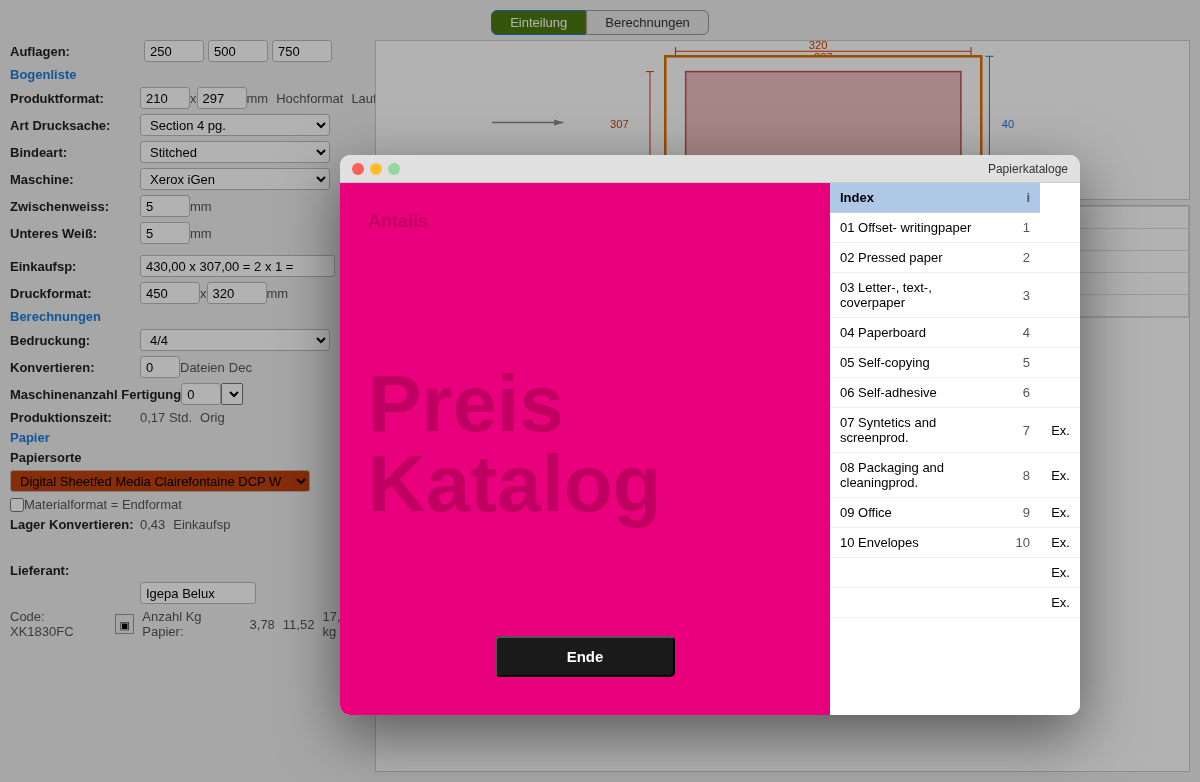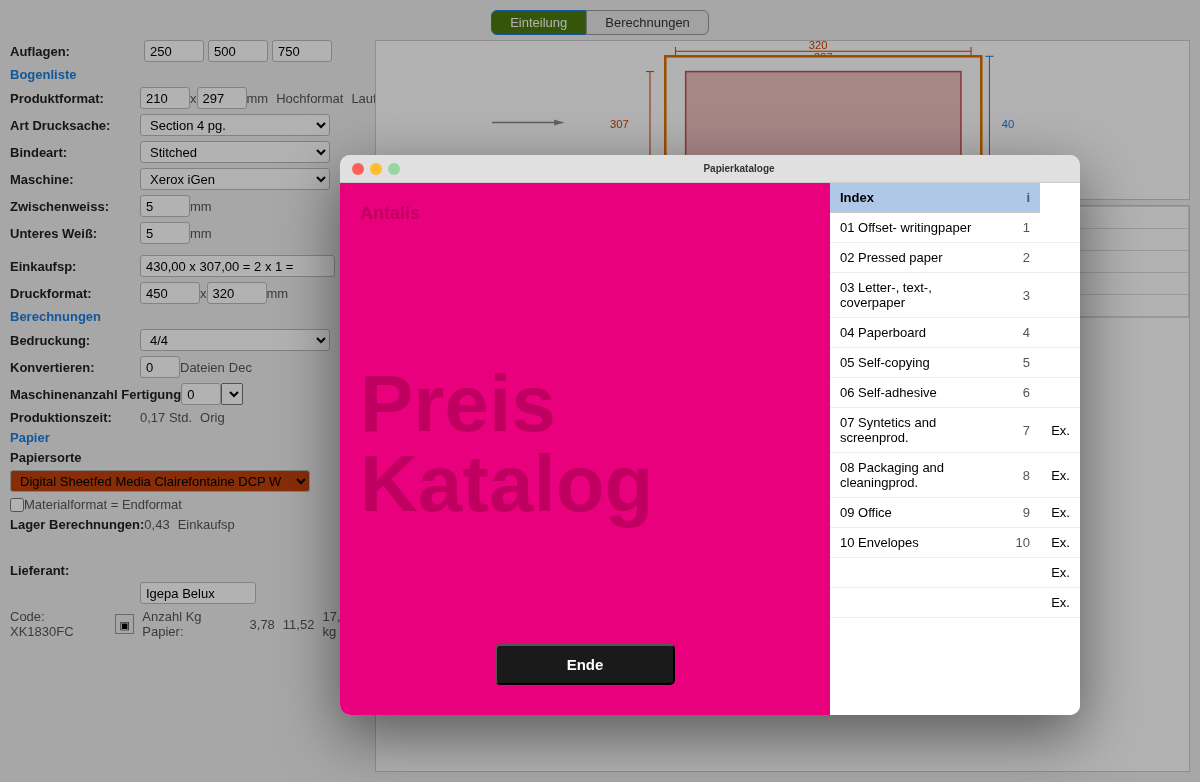--- a/index.html
+++ b/index.html
@@ -191,36 +191,36 @@
       display: flex;
       gap: 6px;
       margin-right: 10px;
     }
     .tl { width: 12px; height: 12px; border-radius: 50%; }
     .tl-red { background: #ff5f57; }
     .tl-yellow { background: #ffbd2e; }
     .tl-green { background: #28c940; opacity: 0.4; }
     .modal-title {
       flex: 1;
-      text-align: center;
-      font-size: 10px;
-      font-weight: 700;
+      text-align: right;
+      font-size: 12px;
+      font-weight: 400;
       color: #333;
     }
     .modal-body {
       display: flex;
       height: calc(100% - 28px);
     }
     .modal-left {
       width: 490px;
       background: #e8007d;
       display: flex;
       flex-direction: column;
       justify-content: space-between;
-      padding: 20px;
+      padding: 28px;
     }
     .modal-logo {
       font-size: 18px;
       font-weight: 600;
       color: #c00060;
     }
     .modal-main-text {
       font-size: 80px;
       font-weight: 700;
       color: #c00060;
@@ -406,21 +406,21 @@
         <option>Digital Sheetfed Media Clairefontaine DCP W</option>
       </select>
     </div>
 
     <div class="form-row">
       <input type="checkbox" class="checkbox-small" style="">
       <span class="text-label">Materialformat = Endformat</span>
     </div>
 
     <div class="form-row">
-      <span class="form-label">Lager Berechnungen:</span>
+      <span class="form-label">Lager Konvertieren:</span>
       <span class="text-label">0,43</span>
       <span class="text-label" style="margin-left:8px;">Einkaufsp</span>
     </div>
 
     <div class="form-row">
       <span class="form-label">Lieferant:</span>
       <input class="form-input w120" value="Igepa Belux" style="">
     </div>
 
     <div class="form-row status-row" style="margin-top:4px;">

